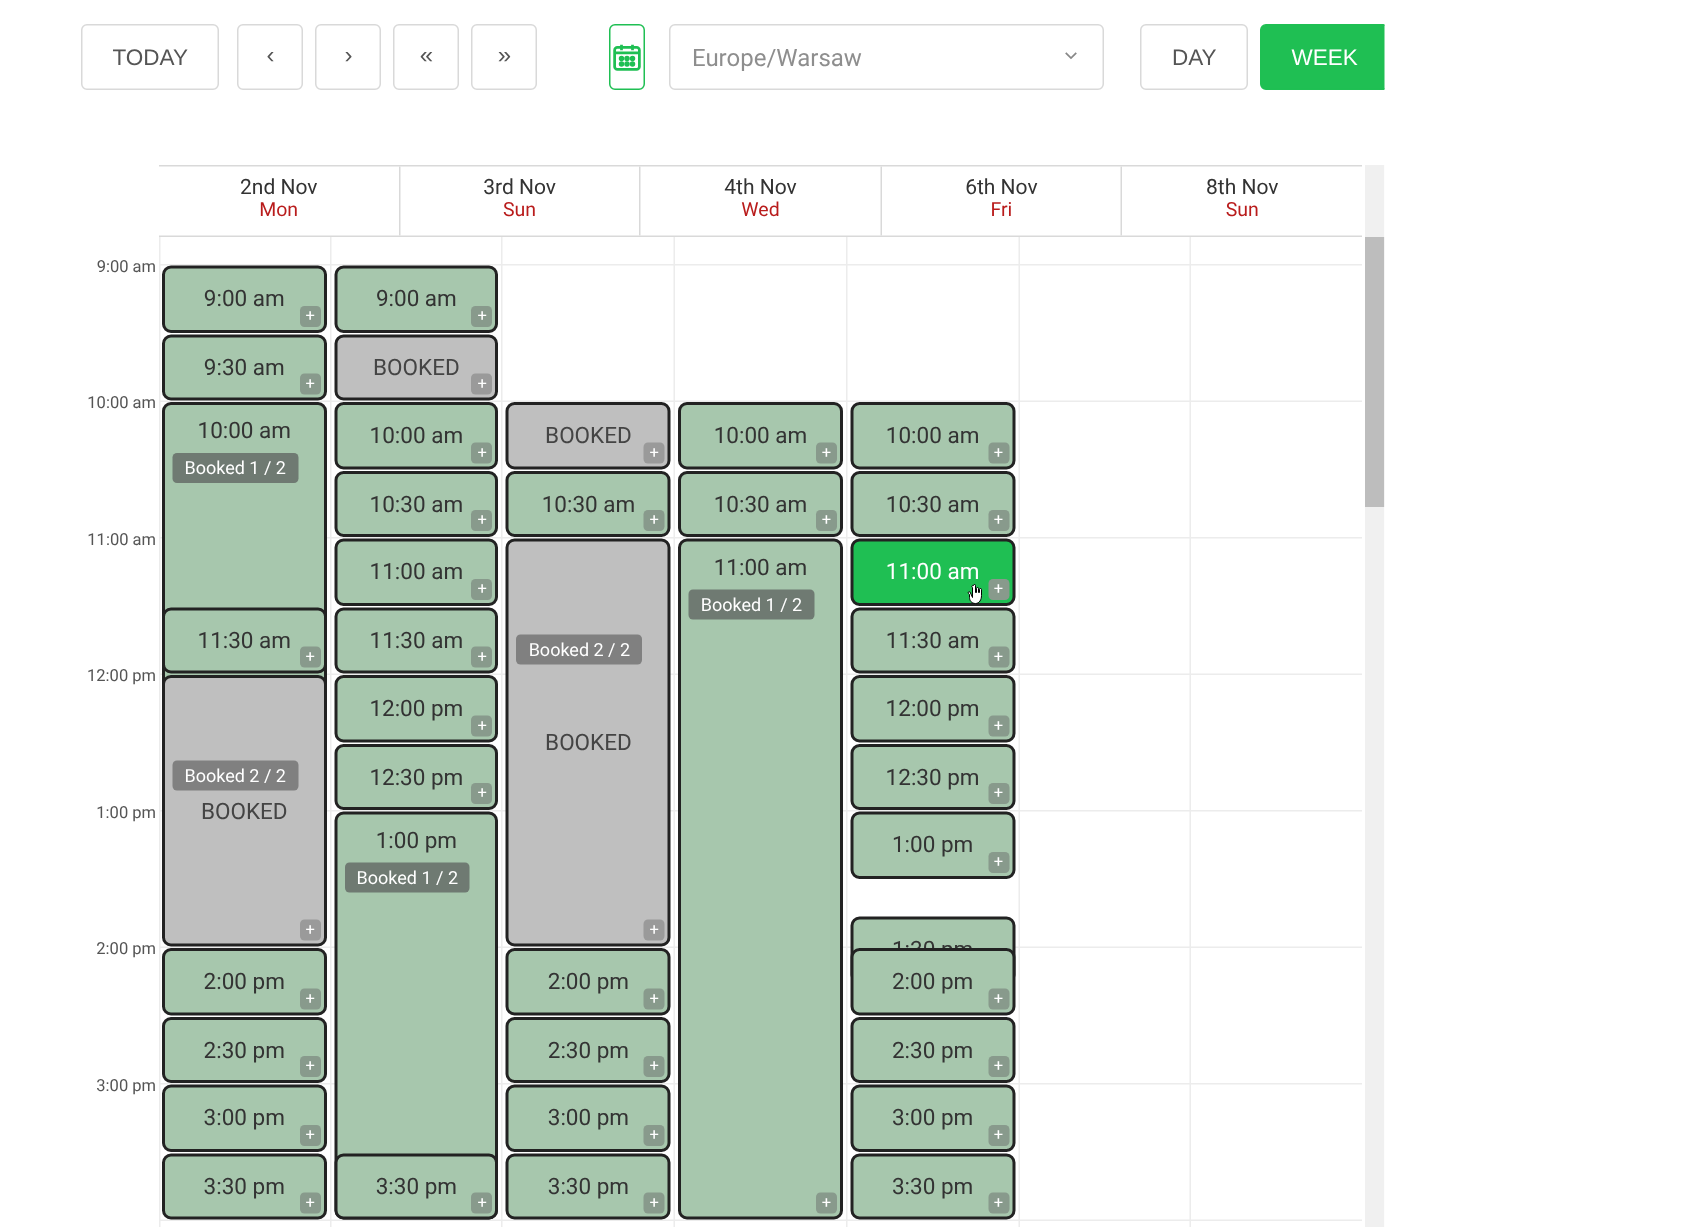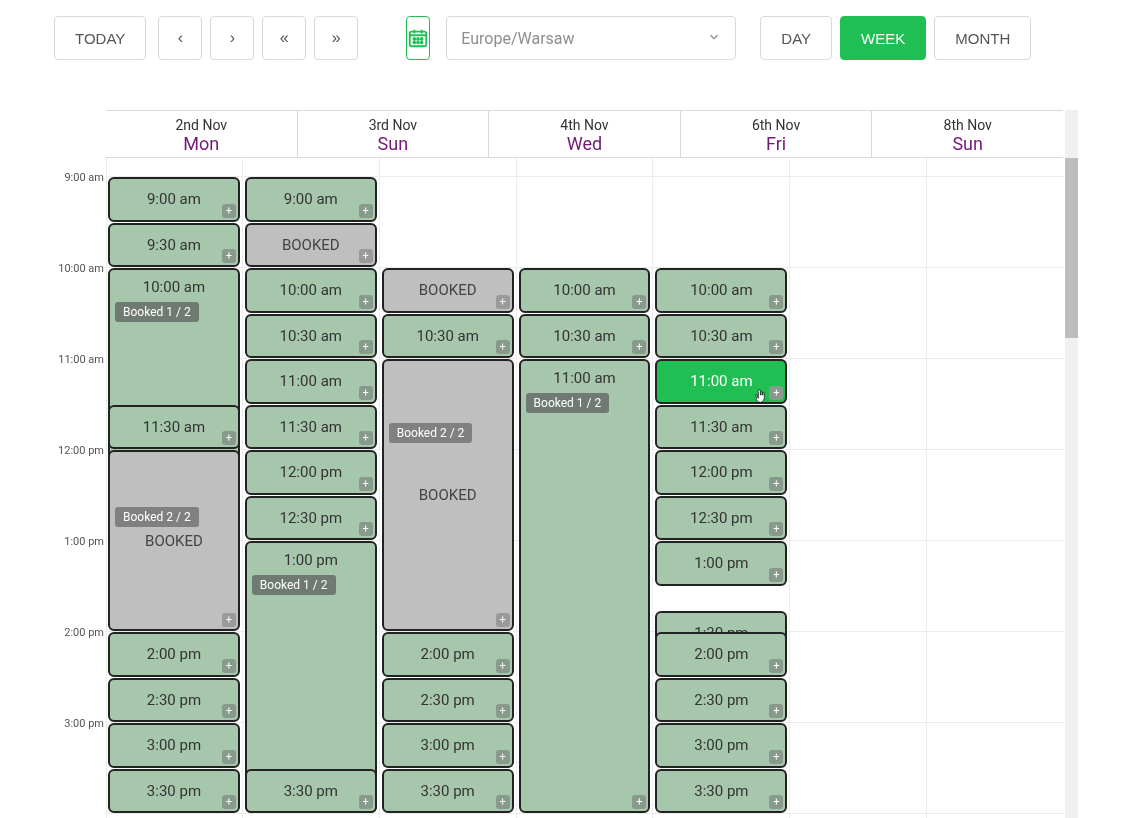--- a/index.html
+++ b/index.html
@@ -7,21 +7,21 @@
     --slot-green: #a7c7ad;
     --slot-gray: #bfbfbf;
     --border: #d9d9d9;
     --border-dark: #333;
     --text: #333;
     --text-muted: #8e8e8e;
   }
   * { box-sizing: border-box; }
   html, body { margin: 0; padding: 0; font-family: -apple-system, BlinkMacSystemFont, "Segoe UI", Roboto, Arial, sans-serif; color: var(--text); background:#fff; }
 
-  .page { width: 1078px; height: 818px; position: relative; overflow: hidden; }
+  .page { width: 923px; height: 818px; position: relative; overflow: hidden; }
 
   
   .toolbar {
     display: flex;
     align-items: center;
     padding: 16px 54px 24px 54px;
     gap: 12px;
   }
   .btn {
     background: #fff;
@@ -61,21 +61,21 @@
 
   
   .cal-wrap { position:absolute; left:0; right:0; top:110px; bottom:0; overflow:hidden; }
   .scroll-track { position:absolute; right:0; top:0; bottom:0; width:13px; background:#f0f0f0; }
   .scroll-thumb { position:absolute; top:48px; width:13px; background:#bdbdbd; border-radius:0; }
 
   .day-headers { position:absolute; left:106px; right:15px; top:0; height:48px; display:flex; border-top:1px solid var(--border); border-bottom:1px solid var(--border); }
   .day-col-head { flex:1; text-align:center; padding-top:6px; border-right:1px solid var(--border); }
   .day-col-head:last-child { border-right:none; }
   .day-col-head .d1 { font-size:14px; color:#333; }
-  .day-col-head .d2 { font-size:18px; color:#701a75; }
+  .day-col-head .d2 { font-size:13px; color:#b91c1c; }
 
   .grid { position:absolute; left:54px; right:15px; top:48px; bottom:0; }
   .hour-row { position:absolute; left:52px; right:0; height:91px; border-bottom:1px solid #ececec; }
   .hour-label { position:absolute; left:0; width:50px; text-align:right; font-size:11px; color:#555; transform:translateY(-6px);}
   .day-cols { position:absolute; left:52px; right:0; top:0; bottom:0; display:flex; }
   .day-col { flex:1; position:relative; border-right:1px solid #ececec; }
   .day-col:last-child { border-right:none; }
   .time-gutter-border { position:absolute; left:52px; top:0; bottom:0; width:0; border-left:1px solid #ececec; }
 
   .slot {

